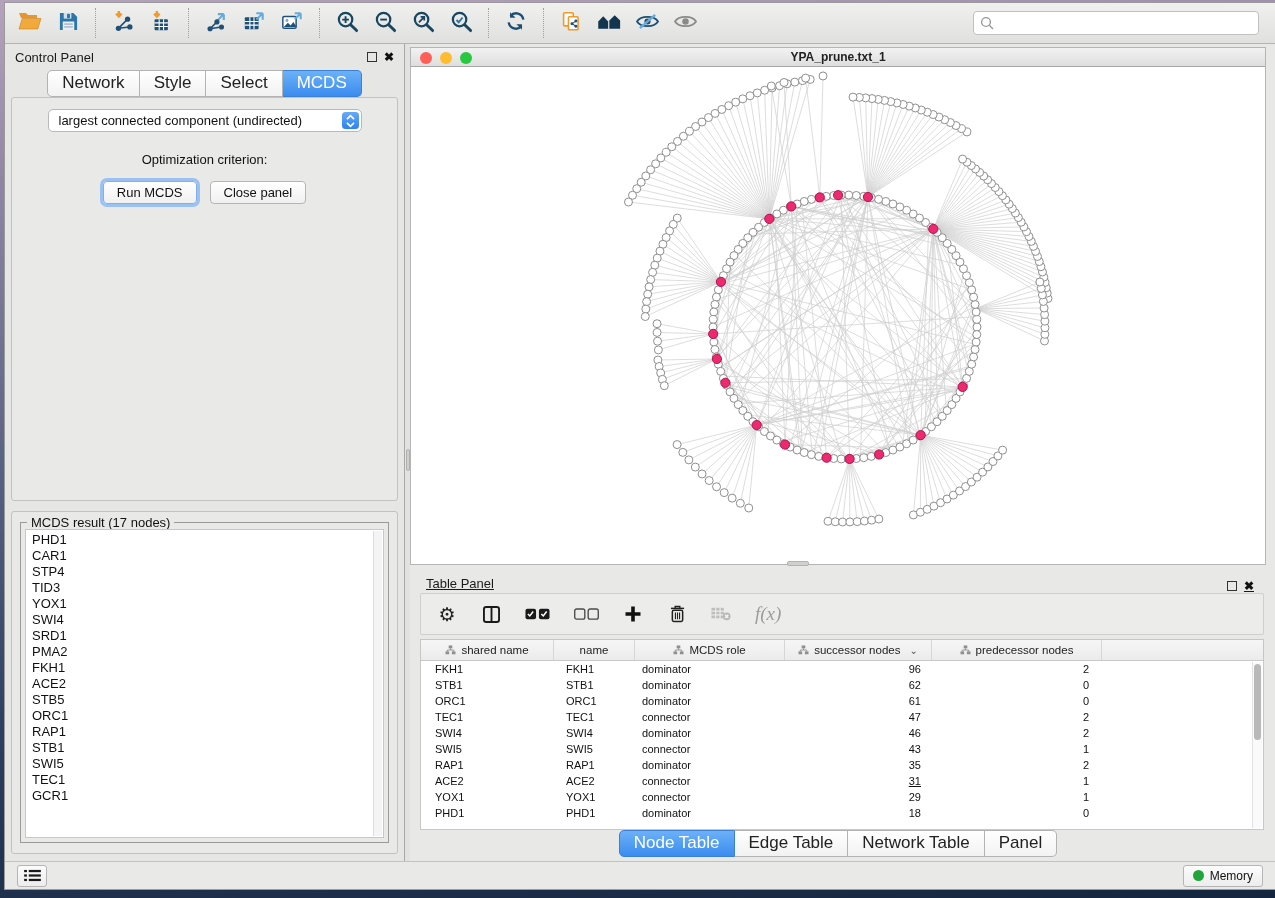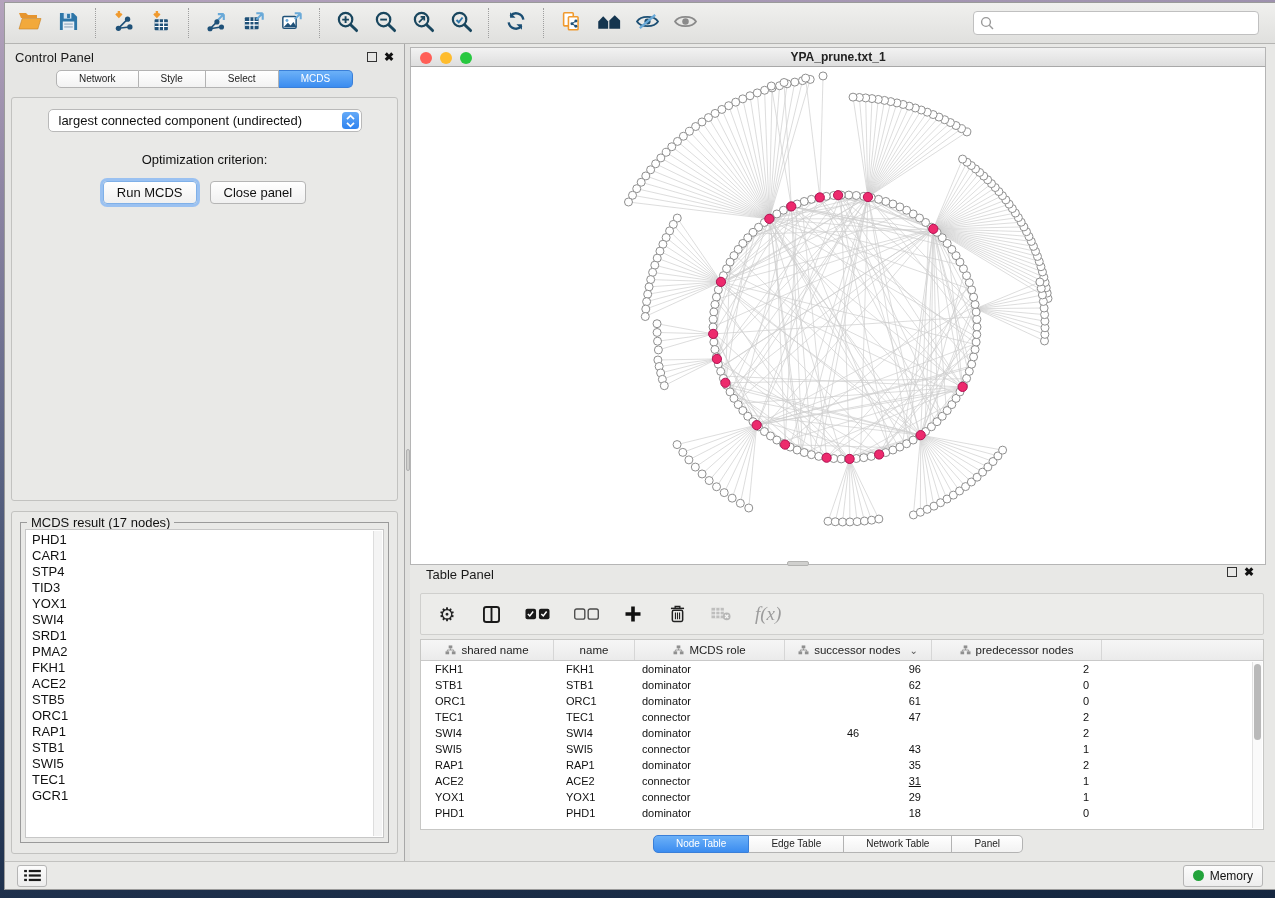--- a/index.html
+++ b/index.html
@@ -30,22 +30,22 @@
   
   #main { flex:1; display:flex; min-height:0; }
   
   #control-panel { width:399px; flex:0 0 399px; background:#e6e6e4; position:relative; }
   #cp-header { height:26px; display:flex; align-items:center; padding:0 10px; font-size:13px; color:#1a1a1a; }
   .win-btns { margin-left:auto; display:flex; gap:7px; align-items:center; }
   .float-icon { width:10px; height:10px; border:1.5px solid #333; display:inline-block; }
   .close-icon { font-size:12px; font-weight:bold; color:#111; line-height:10px; }
   .tabbar { display:flex; justify-content:center; }
   .tab {
-    font-size:10px; color:#222; background:linear-gradient(#ffffff,#f2f2f2);
-    border:1px solid #b3b3b3; border-left:none; padding:2px 22px 3px; cursor:default;
+    font-size:17px; color:#222; background:linear-gradient(#ffffff,#f2f2f2);
+    border:1px solid #b3b3b3; border-left:none; padding:2px 14px 3px; cursor:default;
   }
   .tab:first-child { border-left:1px solid #b3b3b3; border-radius:5px 0 0 5px; }
   .tab:last-child { border-radius:0 5px 5px 0; }
   .tab.active { background:linear-gradient(#6cb1f8,#3b8cf0); color:#fff; border-color:#3a7fd8; }
   #cp-box1 {
     position:absolute; left:6px; top:53px; width:387px; height:404px;
     background:#e9e9e7; border:1px solid #c2c2c0; border-radius:3px;
   }
   #opt-label { text-align:center; margin-top:20px; font-size:13px; color:#111; }
   #opt-select {
@@ -88,21 +88,21 @@
     margin-top:3px; height:20px; flex:0 0 20px; background:linear-gradient(#f2f2f2,#dedede);
     border:1px solid #b5b5b5; border-bottom:1px solid #a8a8a8; position:relative;
     display:flex; align-items:center; justify-content:center;
   }
   #traffic { position:absolute; left:9px; top:4px; display:flex; gap:8px; }
   .light { width:12px; height:12px; border-radius:50%; }
   #net-title { font-size:12px; font-weight:bold; color:#222; }
   #net-canvas { flex:0 0 498px; background:#fff; border:1px solid #b5b5b5; border-top:none; position:relative; overflow:hidden; }
   
   #table-panel { flex:1; display:flex; flex-direction:column; min-height:0; padding-top:2px; }
-  #tp-header { height:24px; display:flex; align-items:flex-start; padding:0 12px 0 16px; font-size:13px; color:#1a1a1a; }
+  #tp-header { height:24px; display:flex; align-items:flex-end; padding:0 12px 0 16px; font-size:13px; color:#1a1a1a;text-decoration:underline; }
   #tp-toolbar {
     margin:2px 2px 0 10px; height:42px; background:#ececea; border:1px solid #cfcfcd; border-radius:2px;
     display:flex; align-items:center; gap:24px; padding:0 16px;
   }
   #tp-toolbar .ticon { display:flex; align-items:center; justify-content:center; min-width:20px; }
   .gear-glyph { font-size:19px; color:#222; }
   #table-wrap { flex:1; margin:4px 2px 0 10px; background:#fff; border:1px solid #c7c7c5; position:relative; overflow:hidden; }
   #tbl { width:100%; }
   #tbl-head { display:flex; height:21px; background:linear-gradient(#f6f6f6,#ebebeb); border-bottom:1px solid #c9c9c9; }
   .hcell {
@@ -1104,21 +1104,21 @@
                   <div class="tcell" style="width: 133px; flex: 0 0 133px; text-align: left; padding-left: 14px;">TEC1</div>
                   <div class="tcell" style="width: 81px; flex: 0 0 81px; text-align: left; padding-left: 12px;">TEC1</div>
                   <div class="tcell" style="width: 150px; flex: 0 0 150px; text-align: left; padding-left: 7px;">connector</div>
                   <div class="tcell" style="width: 147px; flex: 0 0 147px; text-align: right; padding-right: 11px;">47</div>
                   <div class="tcell" style="width: 170px; flex: 0 0 170px; text-align: right; padding-right: 13px;">2</div>
                 </div>
                 <div class="trow">
                   <div class="tcell" style="width: 133px; flex: 0 0 133px; text-align: left; padding-left: 14px;">SWI4</div>
                   <div class="tcell" style="width: 81px; flex: 0 0 81px; text-align: left; padding-left: 12px;">SWI4</div>
                   <div class="tcell" style="width: 150px; flex: 0 0 150px; text-align: left; padding-left: 7px;">dominator</div>
-                  <div class="tcell" style="width: 147px; flex: 0 0 147px; text-align: center; padding-right: 11px;">46</div>
+                  <div class="tcell" style="width: 147px; flex: 0 0 147px; text-align: right; padding-right: 11px;">46</div>
                   <div class="tcell" style="width: 170px; flex: 0 0 170px; text-align: right; padding-right: 13px;">2</div>
                 </div>
                 <div class="trow">
                   <div class="tcell" style="width: 133px; flex: 0 0 133px; text-align: left; padding-left: 14px;">SWI5</div>
                   <div class="tcell" style="width: 81px; flex: 0 0 81px; text-align: left; padding-left: 12px;">SWI5</div>
                   <div class="tcell" style="width: 150px; flex: 0 0 150px; text-align: left; padding-left: 7px;">connector</div>
                   <div class="tcell" style="width: 147px; flex: 0 0 147px; text-align: right; padding-right: 11px;">43</div>
                   <div class="tcell" style="width: 170px; flex: 0 0 170px; text-align: right; padding-right: 13px;">1</div>
                 </div>
                 <div class="trow">

